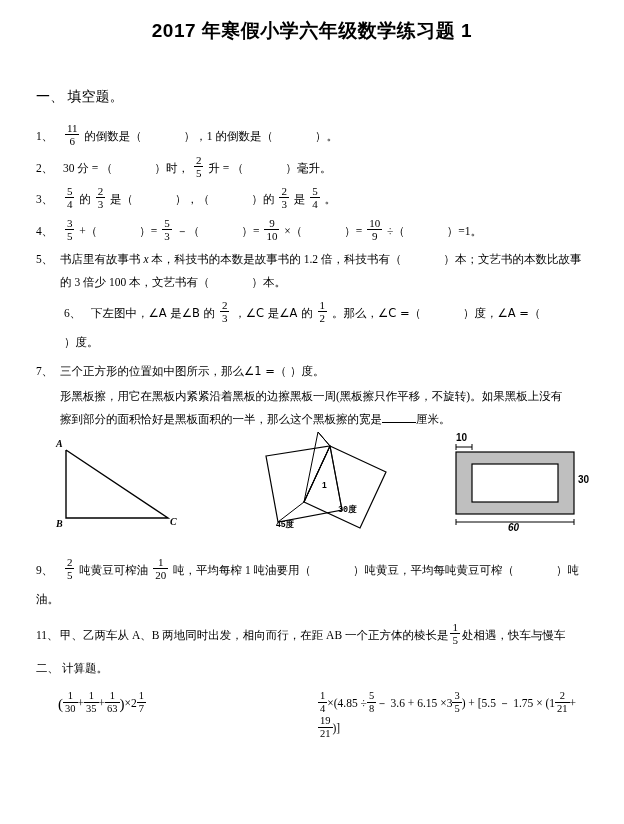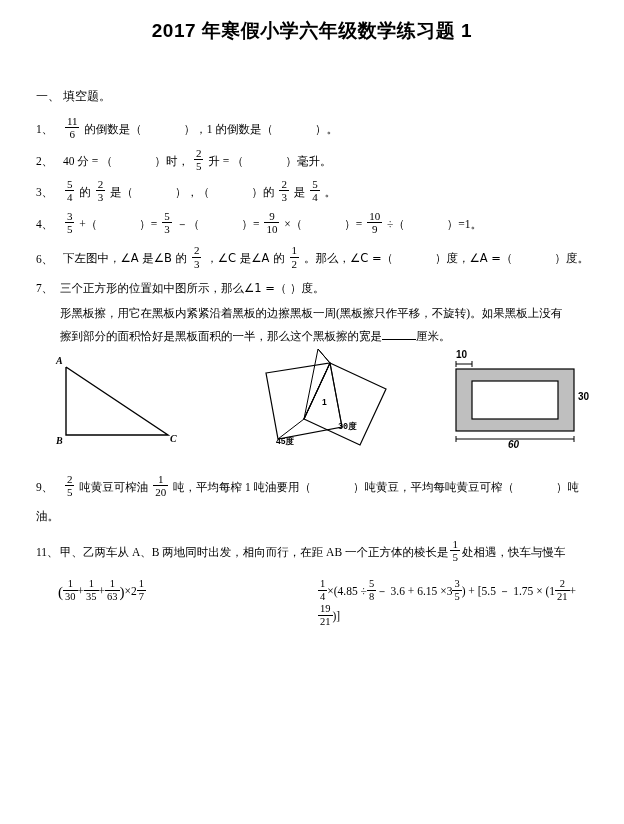--- a/index.html
+++ b/index.html
@@ -25,23 +25,23 @@
   .doc-title {
     text-align: center;
     font-family: "Liberation Sans", sans-serif;
     font-weight: bold;
     font-size: 19px;
     letter-spacing: 0.5px;
     margin-top: 18px;
     margin-bottom: 0;
   }
   .section-head {
-    font-size: 12px;
+    font-size: 14px;
     margin-top: 44px;
-    margin-bottom: 10px;
+    margin-bottom: 16px;
     padding-left: 2px;
   }
   .section-head-2 {
     font-size: 11.5px;
     margin-top: 14px;
     margin-bottom: 10px;
     padding-left: 2px;
   }
   .q {
     font-size: 11.5px;
@@ -166,21 +166,21 @@
   <div class="q">
     <span class="num">1、</span>
     <span class="frac">
       <span class="n">11</span><span class="d">6</span>
     </span>
     <span>的倒数是（</span><span class="blank"></span><span>），1 的倒数是（</span><span class="blank"></span><span>）。</span>
   </div>
 
   <div class="q">
     <span class="num">2、</span>
-    <span>40 分 = （</span><span class="blank"></span><span>）时，</span>
+    <span>30 分 = （</span><span class="blank"></span><span>）时，</span>
     <span class="frac">
       <span class="n">2</span><span class="d">5</span>
     </span>
     <span>升 = （</span><span class="blank"></span><span>）毫升。</span>
   </div>
 
   <div class="q">
     <span class="num">3、</span>
     <span class="frac"><span class="n">5</span><span class="d">4</span></span>
     <span>的</span>
@@ -197,22 +197,30 @@
     <span class="frac"><span class="n">3</span><span class="d">5</span></span>
     <span>+（</span><span class="blank"></span><span>）=</span>
     <span class="frac"><span class="n">5</span><span class="d">3</span></span>
     <span>－（</span><span class="blank"></span><span>）=</span>
     <span class="frac"><span class="n">9</span><span class="d">10</span></span>
     <span>×（</span><span class="blank"></span><span>）=</span>
     <span class="frac"><span class="n">10</span><span class="d">9</span></span>
     <span>÷（</span><span class="blank"></span><span>）=1。</span>
   </div>
 
-
-  <div class="q" style="margin-top:6px;">
+  <div class="q q2">
+    <div>
+      <span class="num">5、</span><span>书店里有故事书 </span><span class="italic">x</span><span> 本，科技书的本数是故事书的 1.2 倍，科技书有（</span><span class="blank"></span><span>）本；文艺书的本数比故事</span>
+    </div>
+    <div style="padding-left:24px;">
+      <span>的 3 倍少 100 本，文艺书有（</span><span class="blank"></span><span>）本。</span>
+    </div>
+  </div>
+
+  <div class="q" style="margin-top:6px;margin-left:28px;">
     <span class="num">6、</span>
     <span class="angle">下左图中，∠A 是∠B 的</span>
     <span class="frac"><span class="n">2</span><span class="d">3</span></span>
     <span class="angle">，∠C 是∠A 的</span>
     <span class="frac"><span class="n">1</span><span class="d">2</span></span>
     <span class="angle">。那么，∠C =（</span><span class="blank"></span><span class="angle">）度，∠A =（</span><span class="blank"></span><span>）度。</span>
   </div>
 
   <div class="q q2" style="margin-top:4px;">
     <span class="num">7、</span><span class="angle">三个正方形的位置如中图所示，那么∠1 =（          ）度。</span>
@@ -280,20 +288,21 @@
     <span>吨，平均每榨 1 吨油要用（</span><span class="blank"></span><span>）吨黄豆，平均每吨黄豆可榨（</span><span class="blank"></span><span>）吨油。</span>
   </div>
 
 
   <div class="q q2" style="margin-top:8px;">
     <div>
       <span class="num">11、</span><span>甲、乙两车从 A、B 两地同时出发，相向而行，在距 AB 一个正方体的棱长是</span><span class="frac"><span class="n">1</span><span class="d">5</span></span><span>处相遇，快车与慢车</span>
     </div>
   </div>
 
+  <div class="section-head-2">二、 计算题。</div>
 
   <div class="calc-row">
     <div class="calc-left">
       <span class="paren-big">(</span><span class="bigfrac"><span class="n">1</span><span class="d">30</span></span>+<span class="bigfrac"><span class="n">1</span><span class="d">35</span></span>+<span class="bigfrac"><span class="n">1</span><span class="d">63</span></span><span class="paren-big">)</span>×<span>2</span><span class="bigfrac"><span class="n">1</span><span class="d">7</span></span>
     </div>
     <div class="calc-right">
       <span class="bigfrac"><span class="n">1</span><span class="d">4</span></span><span>×(4.85 ÷</span><span class="bigfrac"><span class="n">5</span><span class="d">8</span></span><span>－ 3.6 + 6.15 ×</span><span>3</span><span class="bigfrac"><span class="n">3</span><span class="d">5</span></span><span>) + [5.5 － 1.75 × (1</span><span class="bigfrac"><span class="n">2</span><span class="d">21</span></span><span>+</span><span class="bigfrac"><span class="n">19</span><span class="d">21</span></span><span>)]</span>
     </div>
   </div>
 

